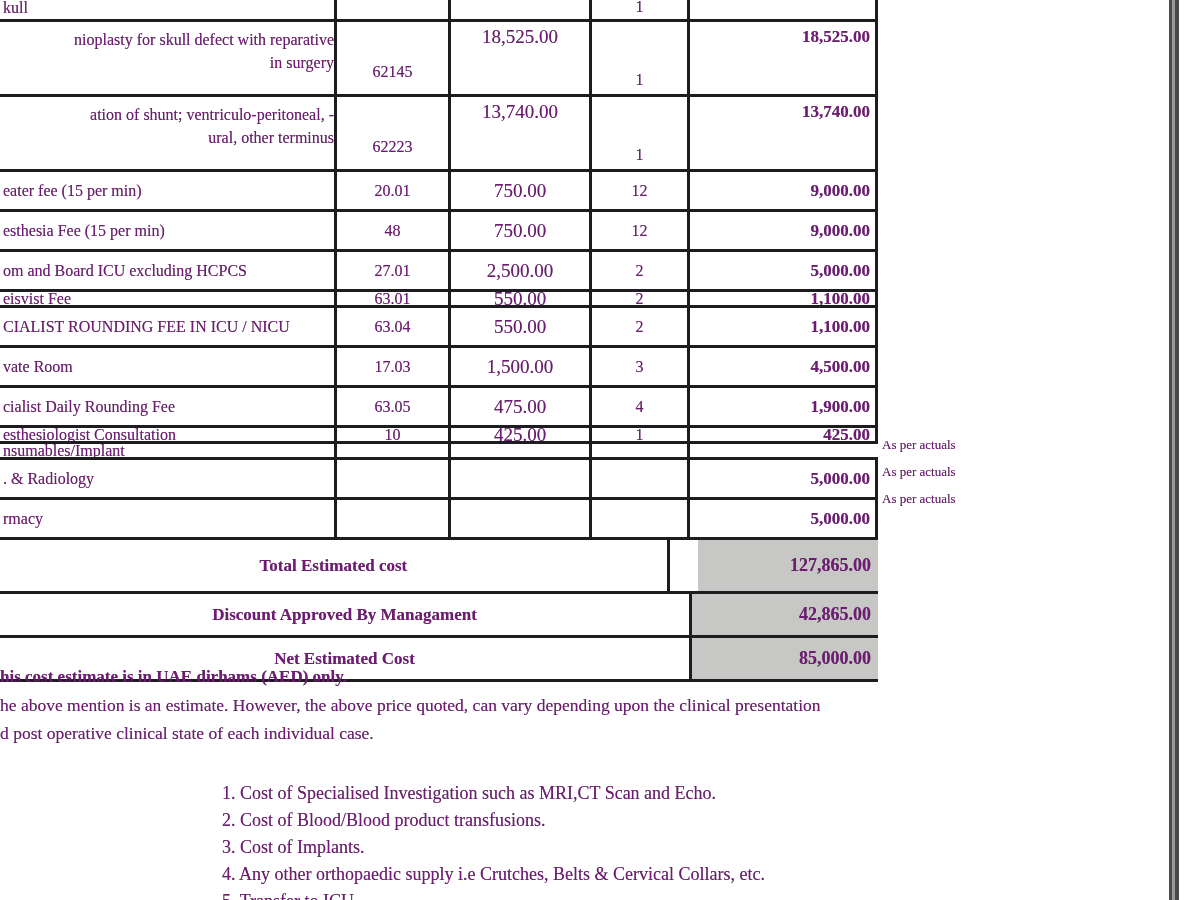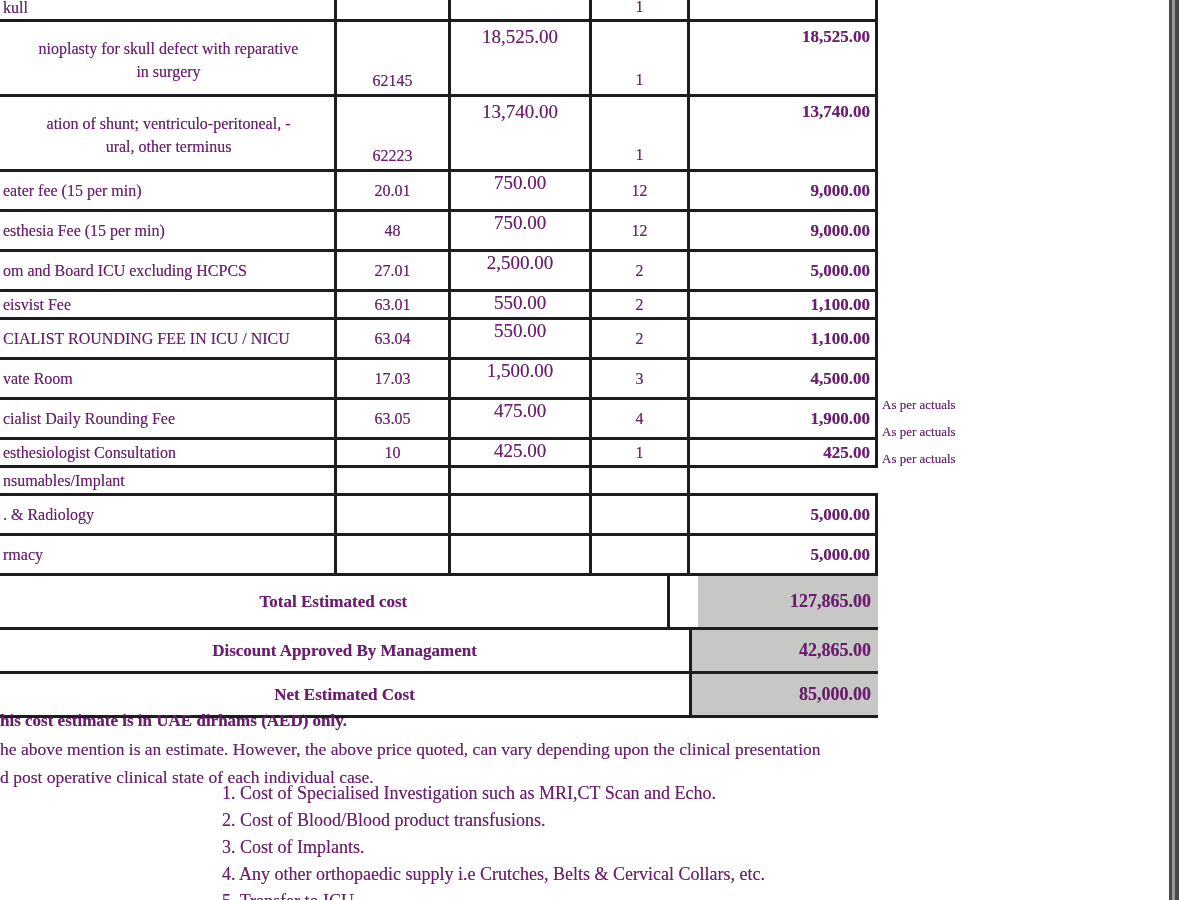--- a/index.html
+++ b/index.html
@@ -7,45 +7,45 @@
     position:relative;width:1200px;height:900px;background:#ffffff;overflow:hidden;
     font-family:Liberation Serif, serif;color:#701a75;
     text-shadow:0 0 .6px rgba(25,25,25,.5);
   }
   
   .costtable{position:absolute;left:0;top:0;width:878px;}
   .trow{display:flex;box-sizing:border-box;border-bottom:3px solid #1d1d1f;width:878px;}
   .cell{box-sizing:border-box;border-right:3px solid #1d1d1f;display:flex;overflow:hidden;}
   .c-desc{width:337px;padding-left:3px;font-size:16px;align-items:center;}
   .c-code{width:114px;justify-content:center;align-items:center;font-size:16px;}
-  .c-price{width:141px;justify-content:center;font-size:19px;}
+  .c-price{width:141px;justify-content:center;align-items:center;font-size:19px;}
   .c-qty{width:98px;justify-content:center;align-items:center;font-size:16px;}
   .c-amt{width:188px;justify-content:flex-end;align-items:center;font-size:17px;font-weight:700;padding-right:5px;}
   .h22{height:22px;}
   .h75{height:75px;}
   .h27{height:40px;}
-  .h28{height:28px;}
-  
-  .tall .c-desc{flex-direction:column;justify-content:flex-end;align-items:center;line-height:23px;padding-bottom:11px;}
-  .tall .c-code{align-items:flex-end;padding-bottom:4px;}
+  .h28{height:16px;}
+  
+  .tall .c-desc{flex-direction:column;justify-content:flex-end;align-items:flex-end;line-height:23px;padding-bottom:20px;}
+  .tall .c-code{align-items:flex-end;padding-bottom:13px;}
   .tall .c-qty{align-items:flex-end;padding-bottom:5px;}
   .tall .c-price{align-items:flex-start;padding-top:4px;}
   .tall .c-amt{align-items:flex-start;padding-top:5px;}
   .cut .c-desc{align-items:flex-end;padding-bottom:2px;}
   .cut .c-qty{align-items:flex-end;padding-bottom:3px;}
   
   .srow{display:flex;box-sizing:border-box;border-bottom:3px solid #1d1d1f;width:878px;}
   .s-label{box-sizing:border-box;width:692px;border-right:3px solid #1d1d1f;display:flex;justify-content:center;align-items:center;font-weight:700;font-size:17px;}
   .s-value{box-sizing:border-box;width:186px;background:#c7c7c5;display:flex;justify-content:flex-end;align-items:center;font-weight:700;font-size:18px;padding-right:7px;}
   .h54{height:54px;gap:28px;}
   .h55{height:44px;}
   
-  .actuals{position:absolute;left:882px;height:27px;display:flex;align-items:center;font-size:13px;white-space:nowrap;}
-  
-  .note{position:absolute;left:0;font-size:17.5px;white-space:nowrap;margin-top:44px;}
+  .actuals{position:absolute;left:882px;height:27px;display:flex;align-items:center;font-size:13px;white-space:nowrap;margin-top:40px;}
+  
+  .note{position:absolute;left:0;font-size:17.5px;white-space:nowrap;}
   .note-bold{font-weight:700;font-size:17px;}
   .exclist{position:absolute;left:222px;top:780px;font-size:18px;}
   .exclist .exitem{height:27px;line-height:27px;white-space:nowrap;}
   
   .edgeline{position:absolute;left:1169px;top:0;width:10px;height:900px;
     background:linear-gradient(90deg,#4b4b4e 0 3px,#98989b 3px 6px,#48484b 6px 10px);}
 </style>
 </head>
 <body>
 

